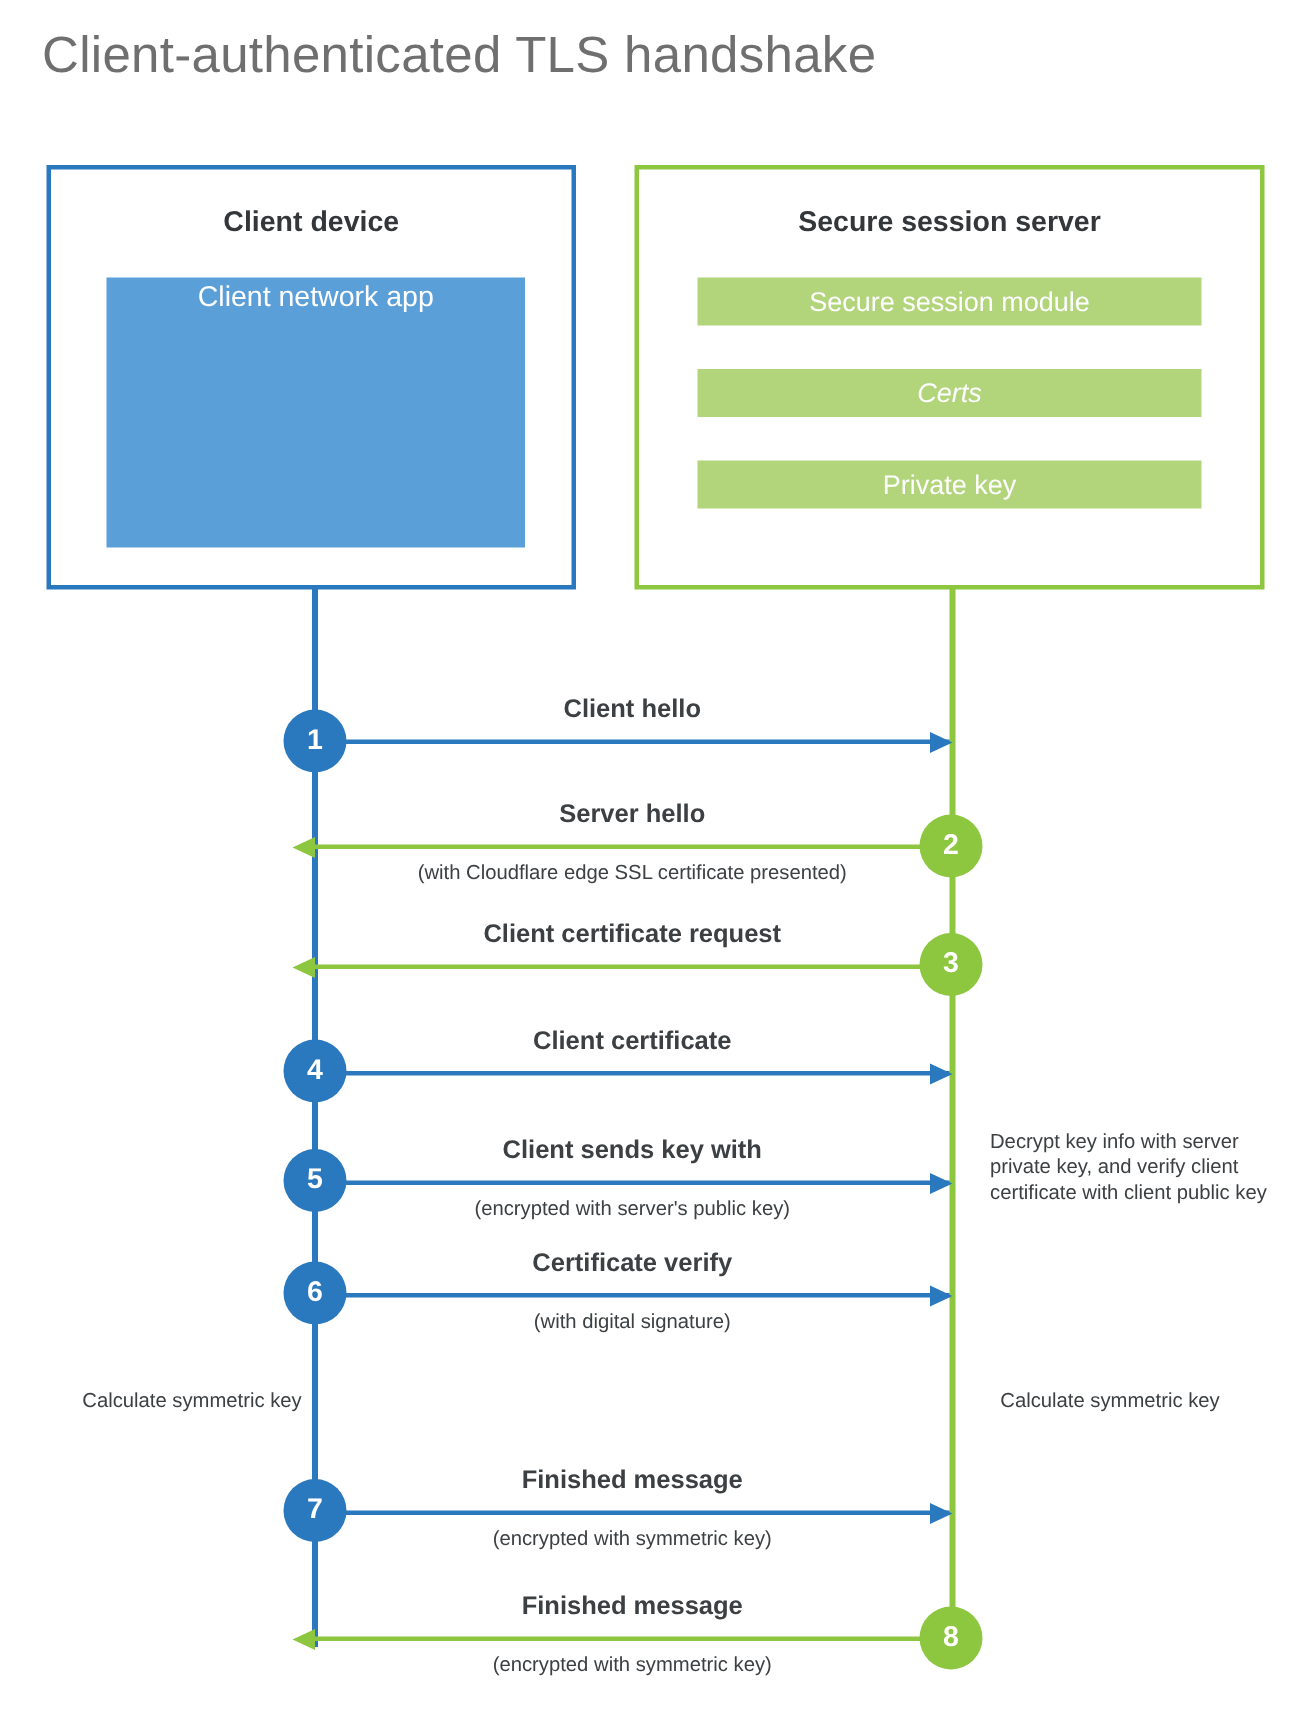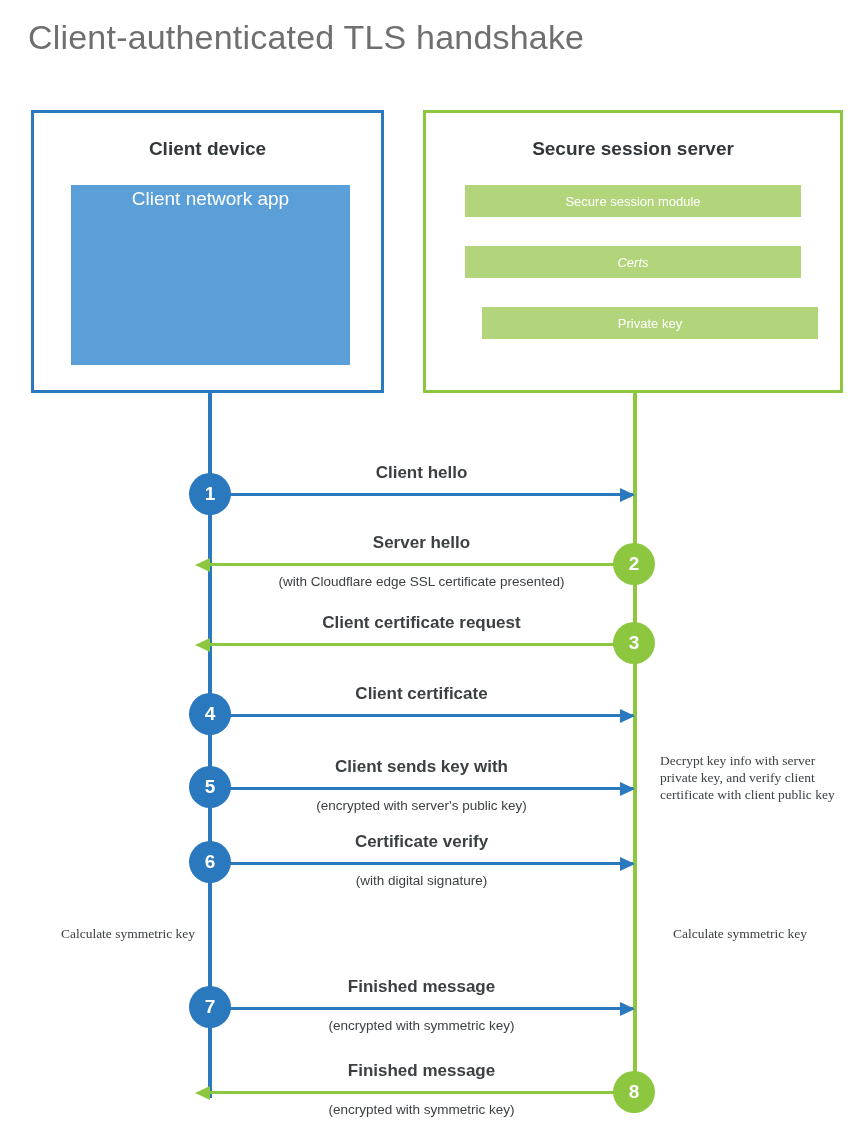--- a/index.html
+++ b/index.html
@@ -28,26 +28,26 @@
 
   .client-app{
     position:absolute;left:37px;top:72px;width:279px;height:180px;
     background:#5b9fd9;color:#ffffff;font-size:19px;line-height:27px;
     display:flex;align-items:flex-start;justify-content:center;text-align:center;
   }
   .client-app span{display:block;max-width:180px;}
 
   .server-bar{
     position:absolute;left:39px;width:336px;height:32px;
-    background:#b2d57c;color:#ffffff;font-size:13px;
+    background:#b2d57c;color:#ffffff;font-size:18px;
     display:flex;align-items:center;justify-content:center;text-align:center;
   }
   .server-bar.b0{top:72px;}
   .server-bar.b1{top:133px;font-style:italic;}
-  .server-bar.b2{top:194px;margin-left:17px;}
+  .server-bar.b2{top:194px;}
 
   
   .lifeline{position:absolute;width:4px;}
   .lifeline.client{left:208px;top:391px;height:707px;background:#2a78bd;}
   .lifeline.server{left:633px;top:391px;height:702px;background:#8dc63f;}
 
   
   .msg{position:absolute;}
   .msg-line{position:absolute;height:3px;}
   .msg .arrow-head{position:absolute;width:0;height:0;top:-5.5px;}
@@ -76,21 +76,21 @@
   
   .step-badge{
     position:absolute;width:42px;height:42px;border-radius:50%;
     display:flex;align-items:center;justify-content:center;
     color:#ffffff;font-size:19px;font-weight:bold;
   }
   .step-badge.blue{background:#2a78bd;left:189px;}
   .step-badge.green{background:#8dc63f;left:613px;}
 
   
-  .side-note{position:absolute;font-size:13.5px;line-height:17px;color:#3c4043;font-family:Liberation Serif, serif;}
+  .side-note{position:absolute;font-size:13.5px;line-height:17px;color:#3c4043;}
   .side-note.left{left:48px;width:160px;text-align:center;}
   .side-note.right{left:660px;width:190px;text-align:left;}
   .side-note.right.centered{left:660px;width:160px;text-align:center;}
 </style>
 </head>
 <body>
 
 <div class="diagram">
 
   <div class="title">Client-authenticated TLS handshake</div>

